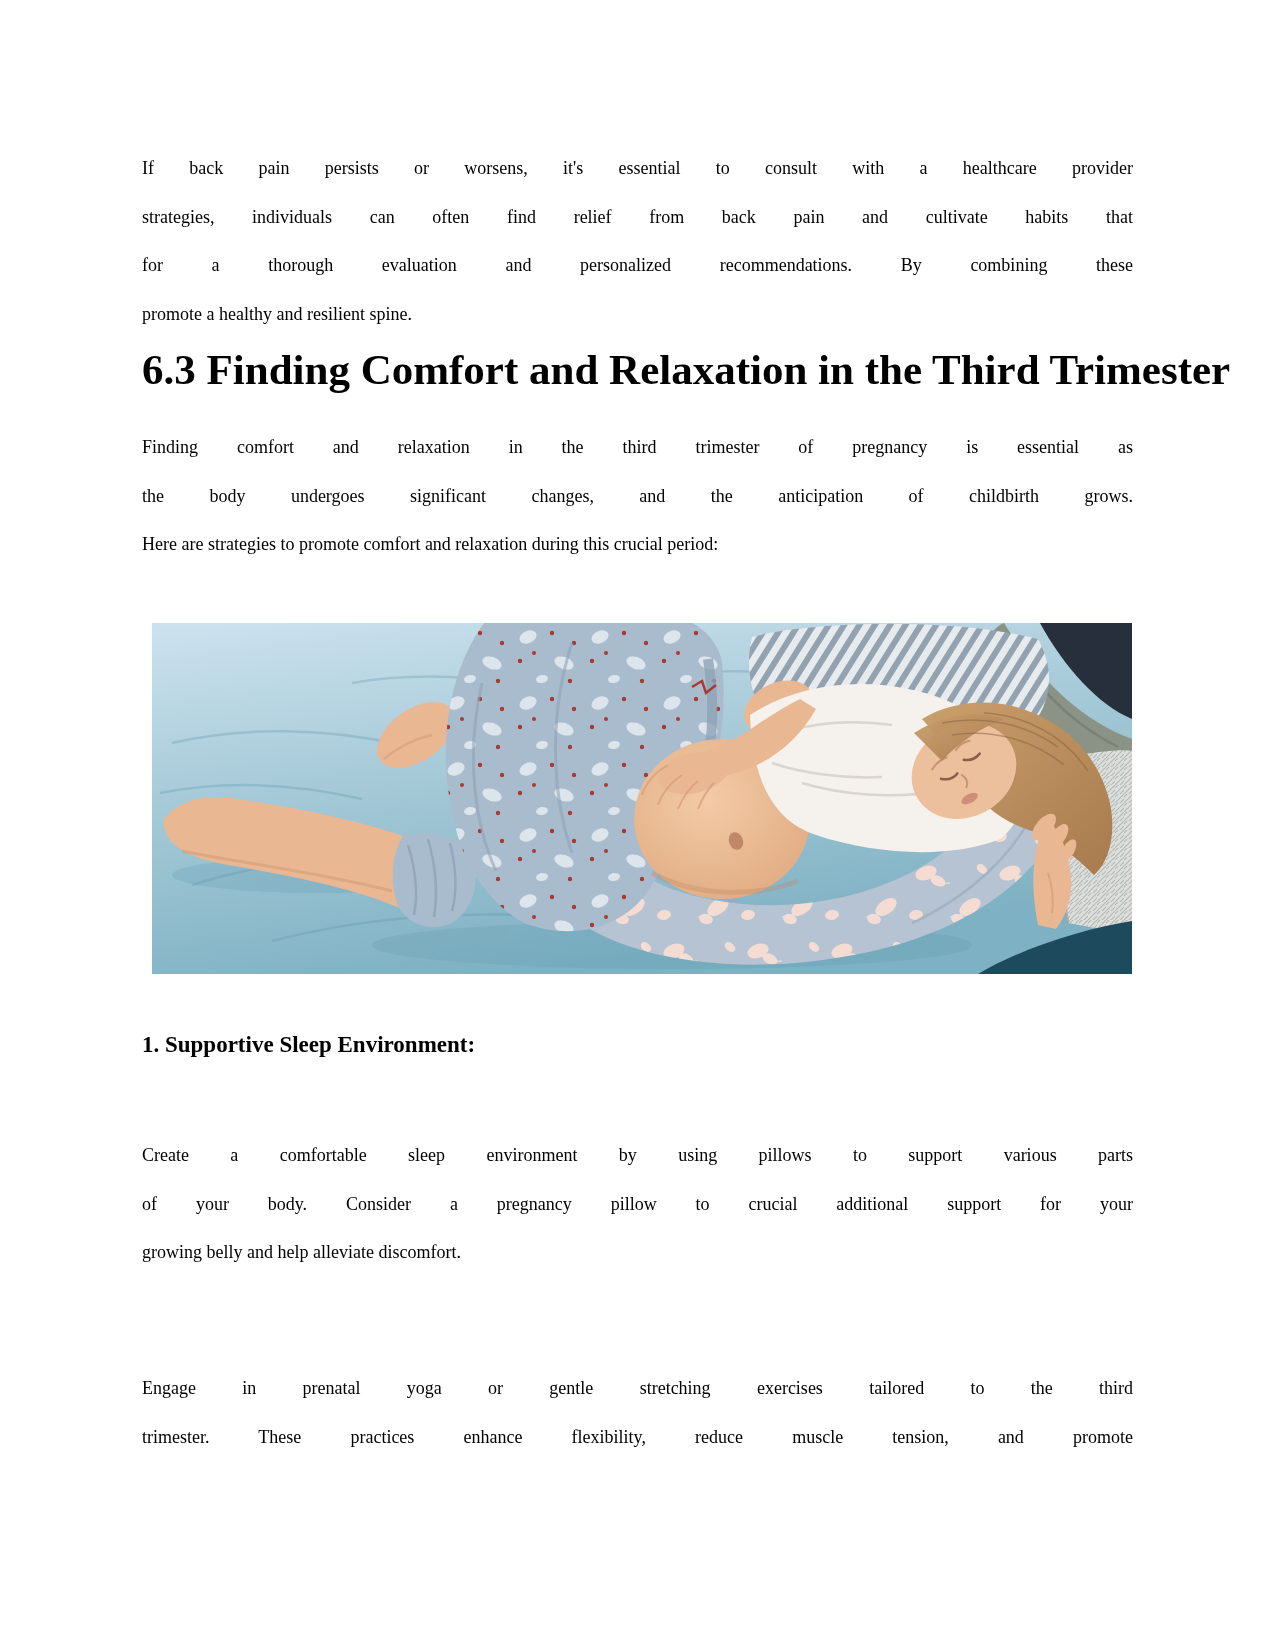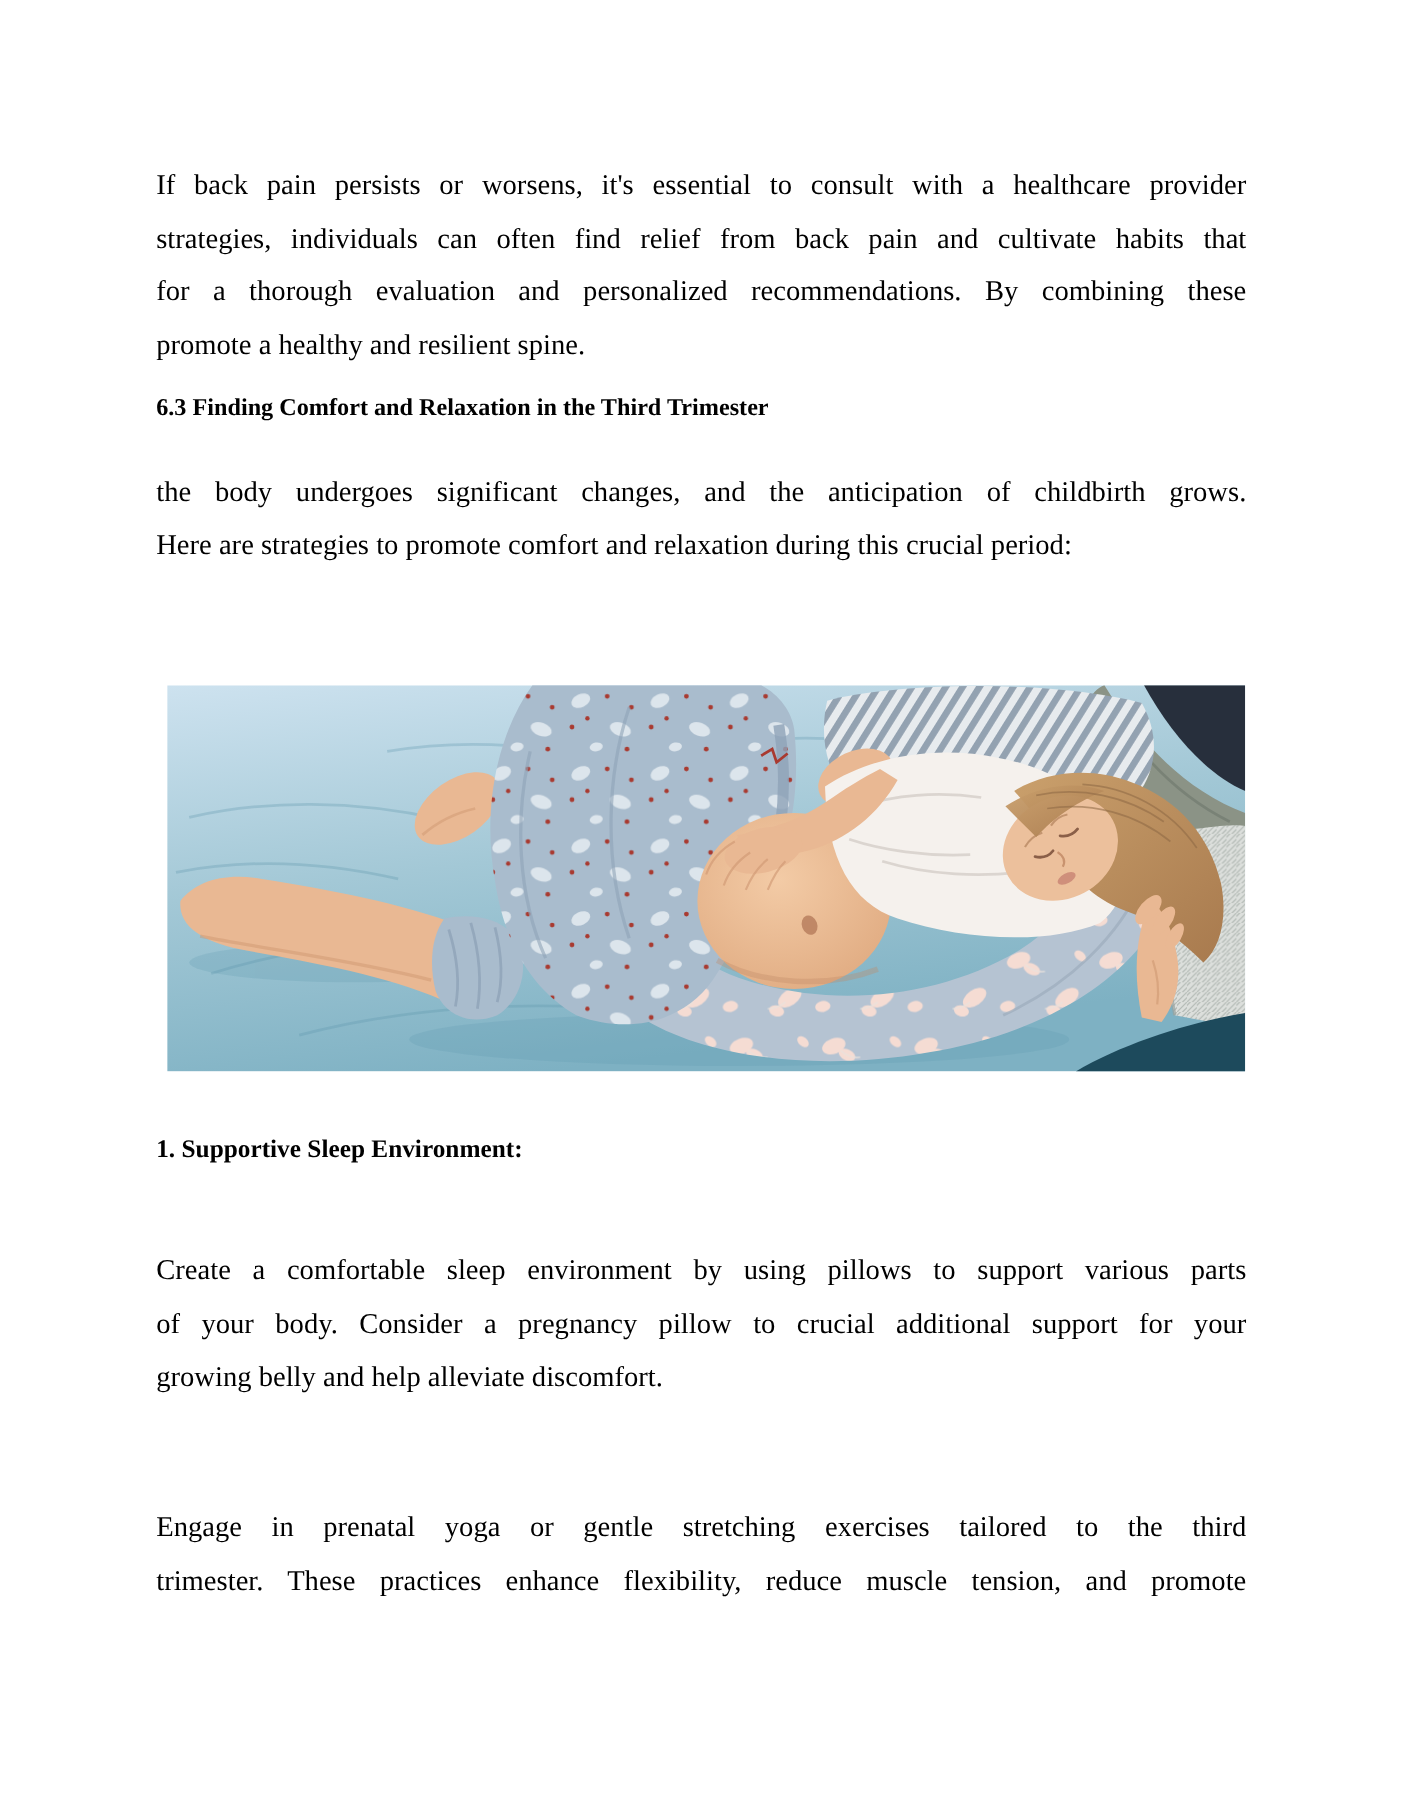--- a/index.html
+++ b/index.html
@@ -1,44 +1,45 @@
 <!DOCTYPE html>
 <html style="--sheet-light: #cde2ef; --sheet-mid: #a3c8d6; --sheet-deep: #7eb1c3; --sheet-shadow: #5d96ab; --corner-teal: #1d4a5c; --blanket-navy: #272f3c; --blanket-sage: #8b9386; --stripe-base: #e7ebee; --stripe-line: #76899c; --pillow-piping: #32506b; --pillow-base: #b5c3d2; --pillow-print: #f5dcd3; --herringbone: #dcdfdc; --herringbone-line: #b2b9b4; --pajama: #a9bccd; --pajama-shade: #8fa3b8; --pajama-dot: #a93a30; --skin: #e9b893; --skin-deep: #cf9772; --top-white: #f5f1ed; --hair: #a87a4e; --hair-light: #caa06c;"><head>
 <meta charset="utf-8">
 <style>
   html,body{margin:0;padding:0;background:#ffffff;}
   .page{
     position:relative;width:1275px;height:1650px;background:#ffffff;overflow:hidden;
     font-family:"Liberation Serif","DejaVu Serif",serif;color:#000;
   }
   .content{position:absolute;left:142px;top:0;width:991px;height:1650px;}
-  .para{position:absolute;width:991px;font-size:26px;line-height:48.5px;}
+  .para{position:absolute;width:991px;font-size:18px;line-height:48.5px;}
   .jline{text-align:justify;text-align-last:justify;}
   .jline.lastline{text-align:right;text-align-last:left;}
-  .h2{position:absolute;margin:0;font-size:22px;line-height:44px;font-weight:700;white-space:nowrap;}
+  .h2{position:absolute;margin:0;font-size:43px;line-height:44px;font-weight:700;white-space:nowrap;}
   .h3{position:absolute;margin:0;font-size:23px;line-height:40px;font-weight:700;white-space:nowrap;}
   .photo{position:absolute;left:10px;margin:0;width:980px;height:351px;}
   .photo svg{display:block;width:980px;height:351px;}
 </style>
 </head>
 <body>
 
 <div class="page">
   <div class="content">
 
     <div class="para" style="top:144px">
         <div class="jline">If back pain persists or worsens, it's essential to consult with a healthcare provider</div>
         <div class="jline">strategies, individuals can often find relief from back pain and cultivate habits that</div>
         <div class="jline">for a thorough evaluation and personalized recommendations. By combining these</div>
         <div class="jline lastline">promote a healthy and resilient spine.</div>
       </div>
 
     <h2 class="h2" style="top:348px">6.3 Finding Comfort and Relaxation in the Third Trimester</h2>
 
     <div class="para" style="top:423px">
+        <div class="jline">Finding comfort and relaxation in the third trimester of pregnancy is essential as</div>
         <div class="jline">the body undergoes significant changes, and the anticipation of childbirth grows.</div>
         <div class="jline lastline">Here are strategies to promote comfort and relaxation during this crucial period:</div>
       </div>
 
     <figure class="photo" style="top:623px">
       <svg viewBox="0 0 980 351" role="img" xmlns="http://www.w3.org/2000/svg" aria-label="Pregnant woman sleeping on light blue bed sheets, resting her head and arm on a C-shaped grey floral pregnancy pillow, wearing a white tank top and grey pajama pants, with a striped pillow and dark blanket at the top right">
         <defs>
           <linearGradient id="sheetGrad" x1="0" y1="0" x2="0.35" y2="1">
             <stop offset="0" stop-color="var(--sheet-light,#cde2ef)"></stop>
             <stop offset="0.5" stop-color="var(--sheet-mid,#a3c8d6)"></stop>

